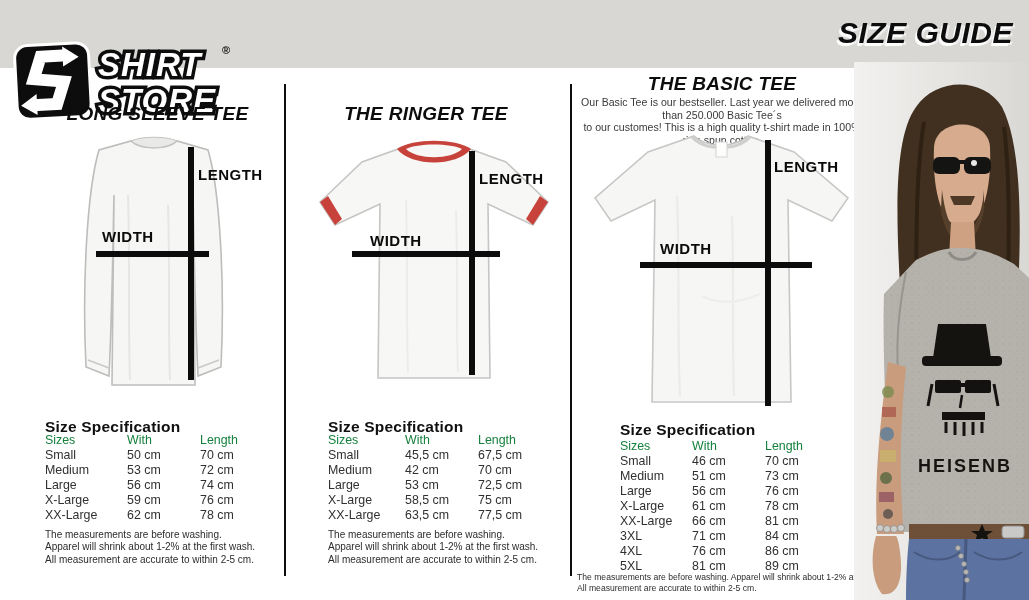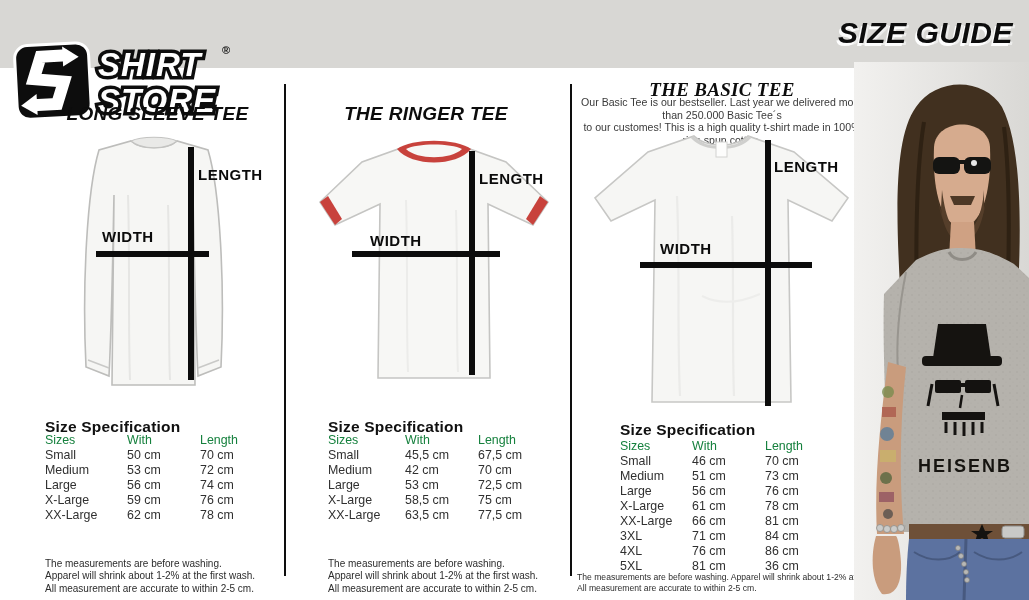--- a/index.html
+++ b/index.html
@@ -23,21 +23,21 @@
   }
   .desc{font-size:10.6px;color:#3a3a3a;text-align:center;line-height:12.6px;width:290px;}
   .mline{background:#0c0c0c;}
   .mlabel{font-weight:800;font-size:15px;color:#0b0b0b;letter-spacing:.5px;white-space:nowrap;}
   .spec-heading{font-weight:700;font-size:15.5px;color:#101010;letter-spacing:.2px;}
   .tgrid{display:grid;font-size:12.4px;color:#303030;line-height:15px;}
   .tgrid .thead-cell{color:#15803d;}
   .c1{grid-template-columns:82px 73px auto;}
   .c2{grid-template-columns:77px 73px auto;}
   .c3{grid-template-columns:72px 73px auto;}
-  .footnote{font-size:10px;color:#2c2c2c;line-height:12.4px;margin-top:29px;}
+  .footnote{font-size:10px;color:#2c2c2c;line-height:12.4px;}
   .footnote-sm{font-size:8.6px;color:#2c2c2c;line-height:11px;}
   svg{display:block;}
 </style>
 </head>
 <body>
 
 <div class="abs topbar"></div>
 
 <div class="abs" style="left:10px;top:4px;width:250px;height:84px;margin-top:34px;">
   <svg width="250" height="84" viewBox="0 0 250 84">
@@ -142,21 +142,21 @@
     <div>XX-Large</div>
     <div>63,5 cm</div>
     <div>77,5 cm</div>
   </div>
 <div class="abs footnote" style="left:328px;top:529px;">
   <div>The measurements are before washing.</div>
   <div>Apparel will shrink about 1-2% at the first wash.</div>
   <div>All measurement are accurate to within 2-5 cm.</div>
 </div>
 
-<div class="abs col-title" style="left:577px;top:79px;width:290px;font-family:Liberation Serif, serif;">THE BASIC TEE</div>
+<div class="abs col-title" style="left:577px;top:73px;width:290px;">THE BASIC TEE</div>
 <div class="abs desc" style="left:577px;top:96px;">
   <div>Our Basic Tee is our bestseller. Last year we delivered more than 250.000 Basic Tee´s</div>
   <div>to our customes! This is a high quality t-shirt made in 100% ring-spun cotton.</div>
 </div>
 
 <div class="abs" style="left:582px;top:126px;">
   <svg width="283" height="286" viewBox="0 0 283 286">
     <path d="M 112,10 C 124,22 154,22 166,10 L 212,26 L 266,72 L 250,95 L 206,74 L 209,276 L 70,276 L 73,74 L 29,95 L 13,72 L 66,26 Z" fill="#f6f6f4" stroke="#c7c7c5" stroke-width="1.6"></path>
     <path d="M 110,11 C 123,25 155,25 168,11" fill="none" stroke="#cfcfcd" stroke-width="3"></path>
     <rect x="134" y="16" width="11" height="15" fill="#fdfdfc" stroke="#d2d2d0" stroke-width="1"></rect>
@@ -191,21 +191,21 @@
     <div>66 cm</div>
     <div>81 cm</div>
     <div>3XL</div>
     <div>71 cm</div>
     <div>84 cm</div>
     <div>4XL</div>
     <div>76 cm</div>
     <div>86 cm</div>
     <div>5XL</div>
     <div>81 cm</div>
-    <div>36 cm</div>
+    <div>89 cm</div>
   </div>
 <div class="abs footnote-sm" style="left:577px;top:572px;">
   <div>The measurements are before washing. Apparel will shrink about 1-2% at the first wash.</div>
   <div>All measurement are accurate to within 2-5 cm.</div>
 </div>
 
 <div class="abs photo-area">
   <svg width="175" height="538" viewBox="0 0 175 538">
     <defs>
       <linearGradient id="bgph" x1="0" y1="0" x2="1" y2="0">

